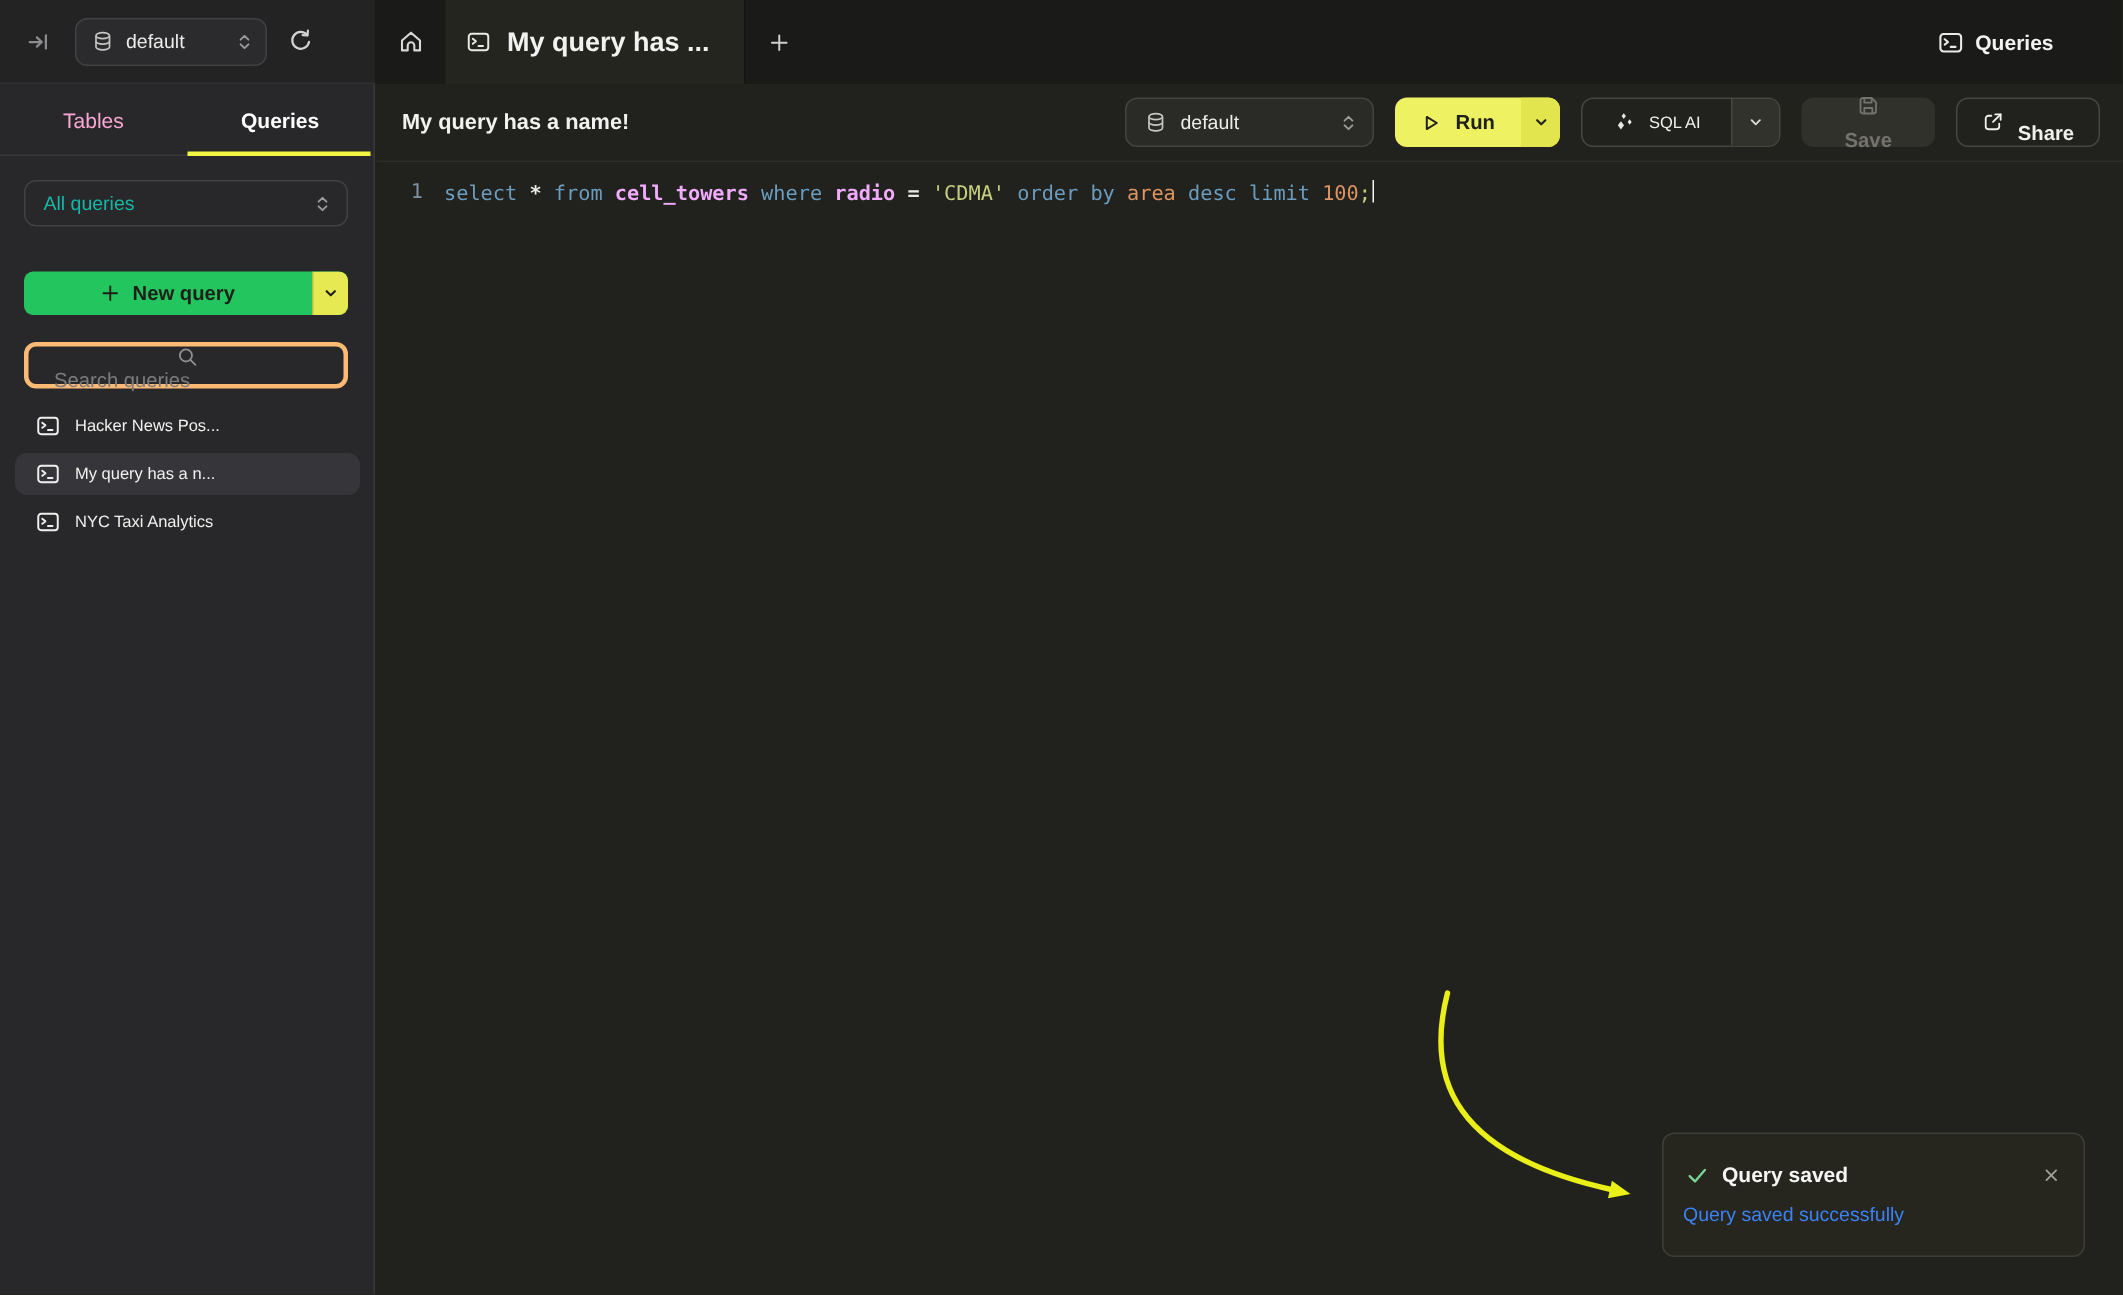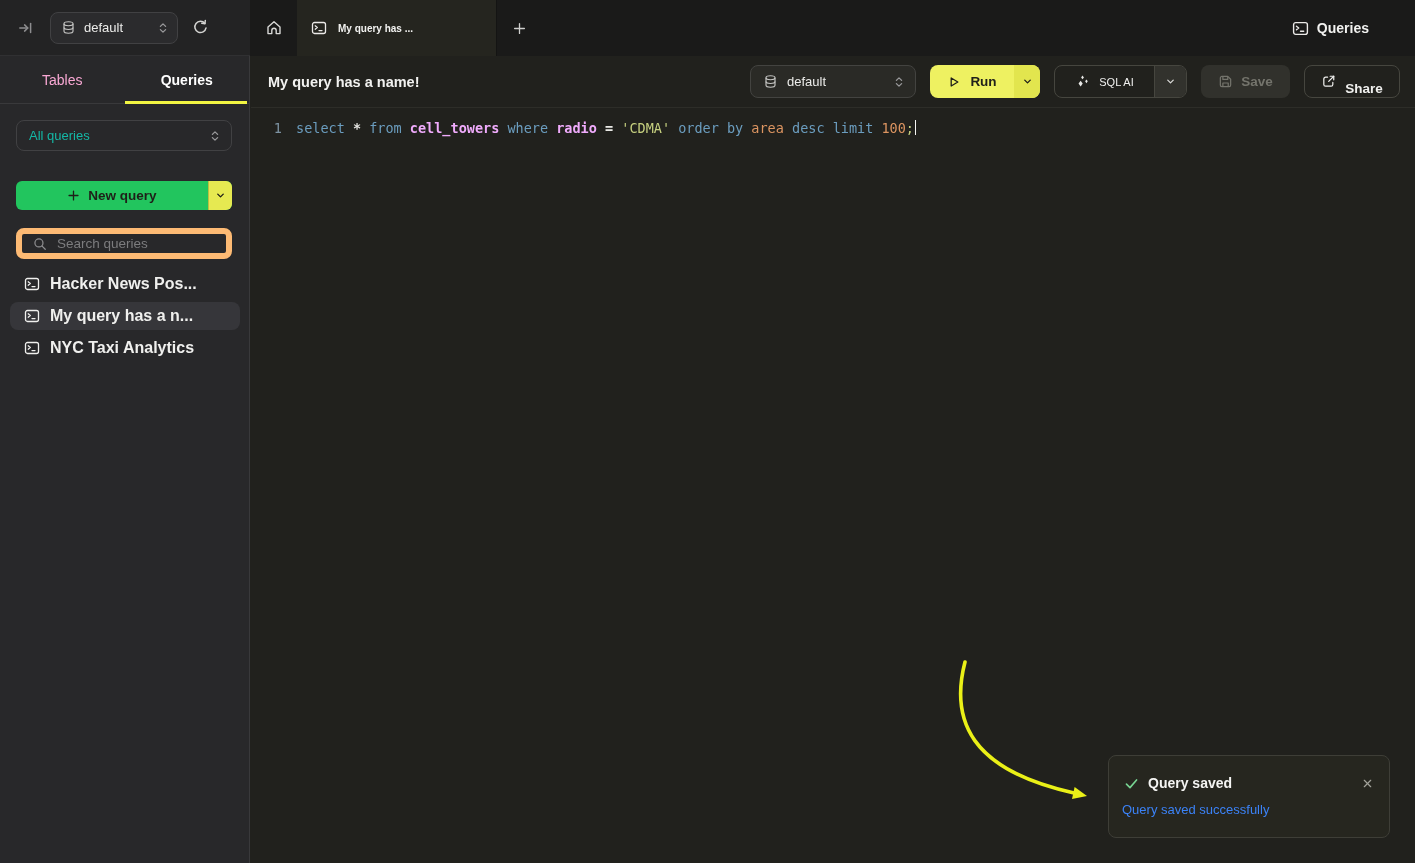--- a/index.html
+++ b/index.html
@@ -28,21 +28,21 @@
   }
   .db-select .lbl { flex:1; font-size:13px; color:#ececea; margin-left:8px; }
   .refresh-btn { margin-left:10px; }
 
   .tab-strip { flex:1; height:56px; background:#1a1a19; display:flex; align-items:stretch; }
   .home-btn { width:47px; display:flex; align-items:center; justify-content:center; cursor:pointer; background:none; border:none; }
   .editor-tab {
     width:200px; background:#25251f; display:flex; align-items:center; padding:0 14px;
     cursor:pointer; border-right:1px solid #141413;
   }
-  .editor-tab .tab-label { margin-left:11px; font-size:10px; font-weight:600; color:#f2f2f0; white-space:nowrap; }
+  .editor-tab .tab-label { margin-left:11px; font-size:18px; font-weight:600; color:#f2f2f0; white-space:nowrap; }
   .new-tab-btn { width:44px; display:flex; align-items:center; justify-content:center; background:none; border:none; cursor:pointer; }
   .strip-right { margin-left:auto; display:flex; align-items:center; padding-right:40px; }
   .queries-btn { display:flex; align-items:center; gap:8px; background:none; border:none; cursor:pointer; color:#f2f2f0; }
   .queries-btn .lbl { font-size:14px; font-weight:700; color:#f2f2f0; }
 
   
   .sidebar {
     position:absolute; left:0; top:56px; width:250px; height:807px;
     background:#28282a; border-right:1px solid #39393b;
   }
@@ -63,36 +63,36 @@
     position:absolute; left:16px; top:125px; width:216px; height:29px;
     background:#22c55e; border:none; border-radius:6px; display:flex; align-items:stretch;
     cursor:pointer; padding:0; overflow:hidden;
   }
   .new-query-main { flex:1; display:flex; align-items:center; justify-content:center; gap:8px; }
   .new-query-main .lbl { font-size:13.5px; font-weight:600; color:#1f1f19; }
   .new-query-caret { width:24px; display:flex; align-items:center; justify-content:center; background:#e6e951; border-left:1px solid rgba(0,0,0,0.18); }
 
   .search-box {
     position:absolute; left:16px; top:172px; width:216px; height:31px;
-    background:transparent; border:6px solid #fdba74; border-radius:8px;
-    display:flex; align-items:center; padding:0 10px 0 11px;
+    background:transparent; border:3px solid #fdba74; border-radius:8px;
+    display:flex; align-items:center; padding:0 10px 0 11px;flex-direction:column;
   }
   .search-box input {
     flex:1; background:none; border:none; outline:none; margin-left:8px;
     font-size:13.5px; color:#e6e6e4; font-family:"Liberation Sans", sans-serif; width:100%;
   }
   .search-box input::placeholder { color:#7c7c7e; }
 
   .query-list { position:absolute; left:10px; top:214px; width:230px; }
   .query-item {
     height:28px; margin-bottom:4px; display:flex; align-items:center; padding:0 8px 0 14px;
     border-radius:8px; cursor:pointer; color:#f0f0ee;
   }
   .query-item.selected { background:#36363a; }
-  .query-item .lbl { margin-left:10px; font-size:16px; font-weight:700; white-space:nowrap;text-align:center; }
+  .query-item .lbl { margin-left:10px; font-size:11px; font-weight:400; white-space:nowrap;text-align:center; }
 
   
   .main { position:absolute; left:251px; top:56px; width:1164px; height:807px; background:#21211d; }
   .main-toolbar {
     height:52px; display:flex; align-items:center; padding:0 15px 0 17px;
     border-bottom:1px solid #2d2d28;
   }
   .doc-title { font-size:14.5px; font-weight:600; color:#f2f2f0; }
   .toolbar-controls { margin-left:auto; display:flex; align-items:center; gap:14px; }
 
@@ -105,21 +105,21 @@
   .run-btn { width:110px; height:33px; border:none; border-radius:8px; padding:0; display:flex; align-items:stretch; overflow:hidden; background:#eef161; cursor:pointer; }
   .run-main { flex:1; display:flex; align-items:center; justify-content:center; gap:9px; }
   .run-main .lbl { font-size:13.5px; font-weight:600; color:#20201a; }
   .run-caret { width:26px; background:#e2e54e; display:flex; align-items:center; justify-content:center; }
 
   .sqlai-btn { width:133px; height:33px; background:transparent; border:1px solid #46463f; border-radius:8px; padding:0; display:flex; align-items:stretch; overflow:hidden; cursor:pointer; }
   .sqlai-main { flex:1; display:flex; align-items:center; justify-content:center; gap:9px; }
   .sqlai-main .lbl { font-size:11px; font-weight:400; color:#f0f0ee; }
   .sqlai-caret { width:32px; display:flex; align-items:center; justify-content:center; background:#32322d; border-left:1px solid #46463f; }
 
-  .save-btn { width:89px; height:33px; background:#31312c; border:none; border-radius:8px; display:flex; align-items:center; justify-content:center; gap:8px; cursor:default; }
+  .save-btn { width:89px; height:33px; background:#31312c; border:none; border-radius:8px; display:flex; align-items:center; justify-content:center; gap:8px; cursor:default;flex-direction:column; }
   .save-btn .lbl { font-size:13.5px; font-weight:600; color:#74746c; }
 
   .share-btn { width:96px; height:33px; background:transparent; border:1px solid #46463f; border-radius:8px; display:flex; align-items:center; justify-content:center; gap:9px; cursor:pointer; }
   .share-btn .lbl { font-size:13.5px; font-weight:600; color:#f0f0ee;margin-top:14px; }
 
   
   .editor { padding:12px 0 0 17px; display:flex; font-family:"DejaVu Sans Mono", monospace; font-size:13.5px; line-height:17px; }
   .line-num { width:14px; text-align:right; color:#7d93a2; margin-right:14px; user-select:none; }
   .tok-kw   { color:#6b9dbf; }
   .tok-ident{ color:#f0abfc; font-weight:bold; }

